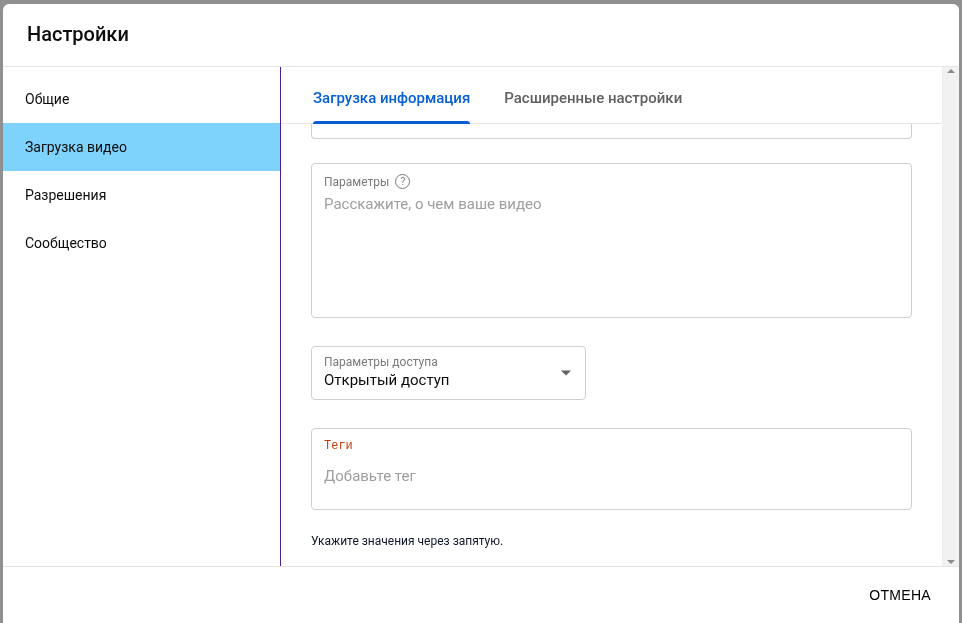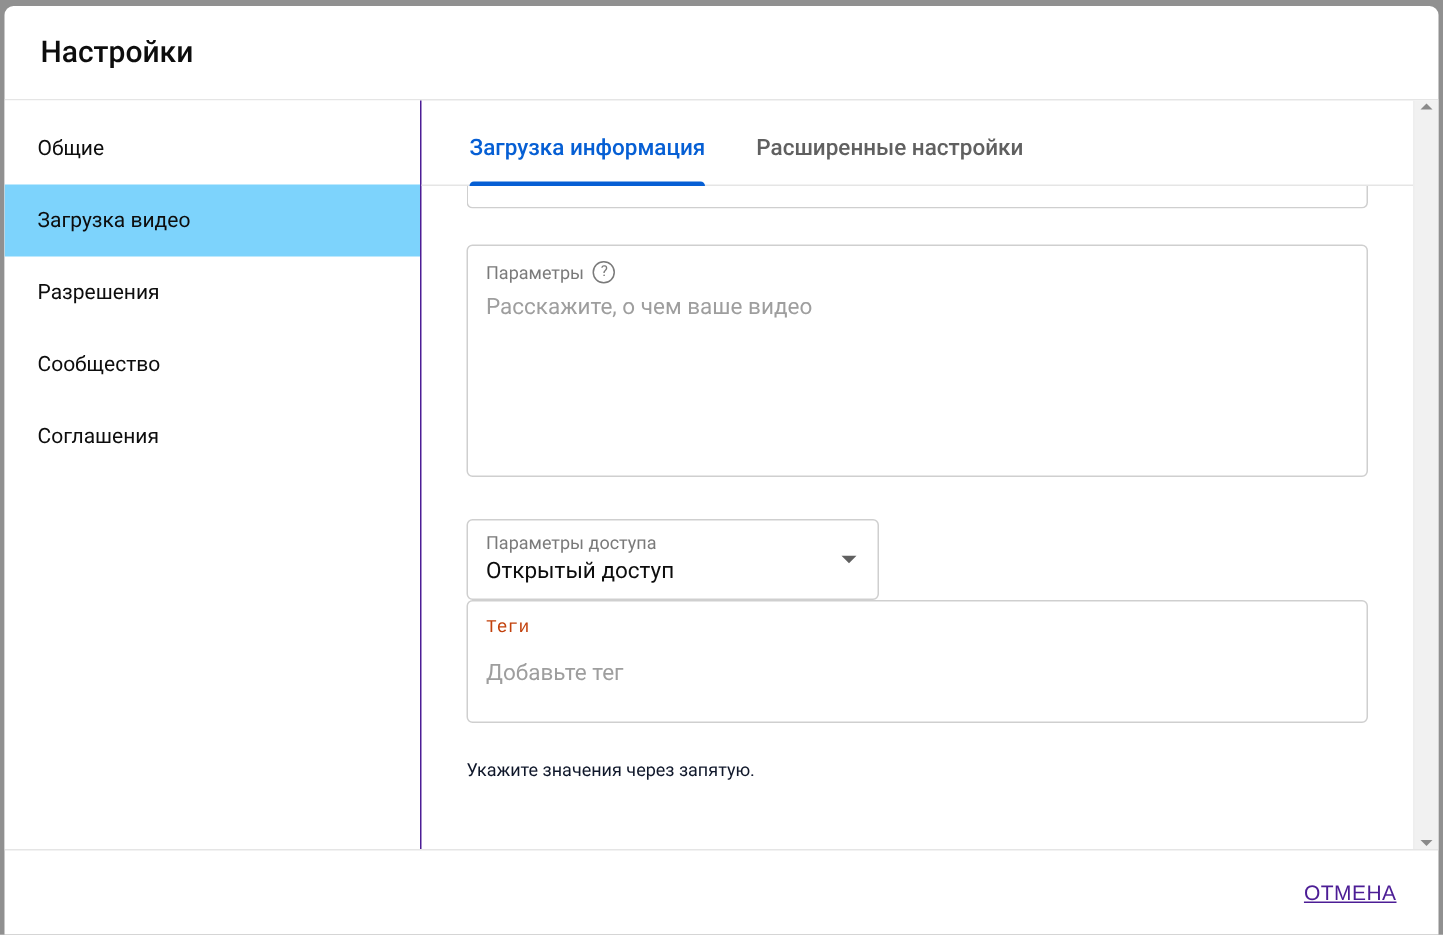--- a/index.html
+++ b/index.html
@@ -137,20 +137,21 @@
     font-size: 10px;
     color: #7a7a7a;
     line-height: 1;
   }
   .field-placeholder {
     font-size: 15px;
     color: #9e9e9e;
   }
   .select-wrap {
     width: 275px;
+    margin-bottom: 28px;
   }
   .select {
     border: 1px solid #cfcfcf;
     border-radius: 4px;
     padding: 8px 12px 10px 12px;
     position: relative;
     cursor: pointer;
   }
   .select-label {
     font-size: 12px;
@@ -200,21 +201,21 @@
   }
   .btn {
     background: none;
     border: none;
     font-size: 14px;
     font-weight: 500;
     letter-spacing: 0.3px;
     cursor: pointer;
     padding: 6px 4px;
   }
-  .btn.cancel { color: #4c1d95; text-decoration: underline; }
+  .btn.cancel { color: #000000; }
   .btn.save { color: #065fd4; }
 </style>
 </head>
 <body>
 
 <div class="modal">
 
   <div class="modal-header">
     <div class="modal-title">Настройки</div>
   </div>
@@ -226,23 +227,20 @@
         <span>Общие</span>
       </div>
       <div class="sidebar-item active">
         <span>Загрузка видео</span>
       </div>
       <div class="sidebar-item">
         <span>Разрешения</span>
       </div>
       <div class="sidebar-item">
         <span>Сообщество</span>
-      </div>
-      <div class="sidebar-item">
-        <span>Соглашения</span>
       </div>
     </div>
 
     <div class="content">
 
       <div class="tabs">
         <div class="tab active">
           <span>Загрузка информация</span>
         </div>
         <div class="tab">

